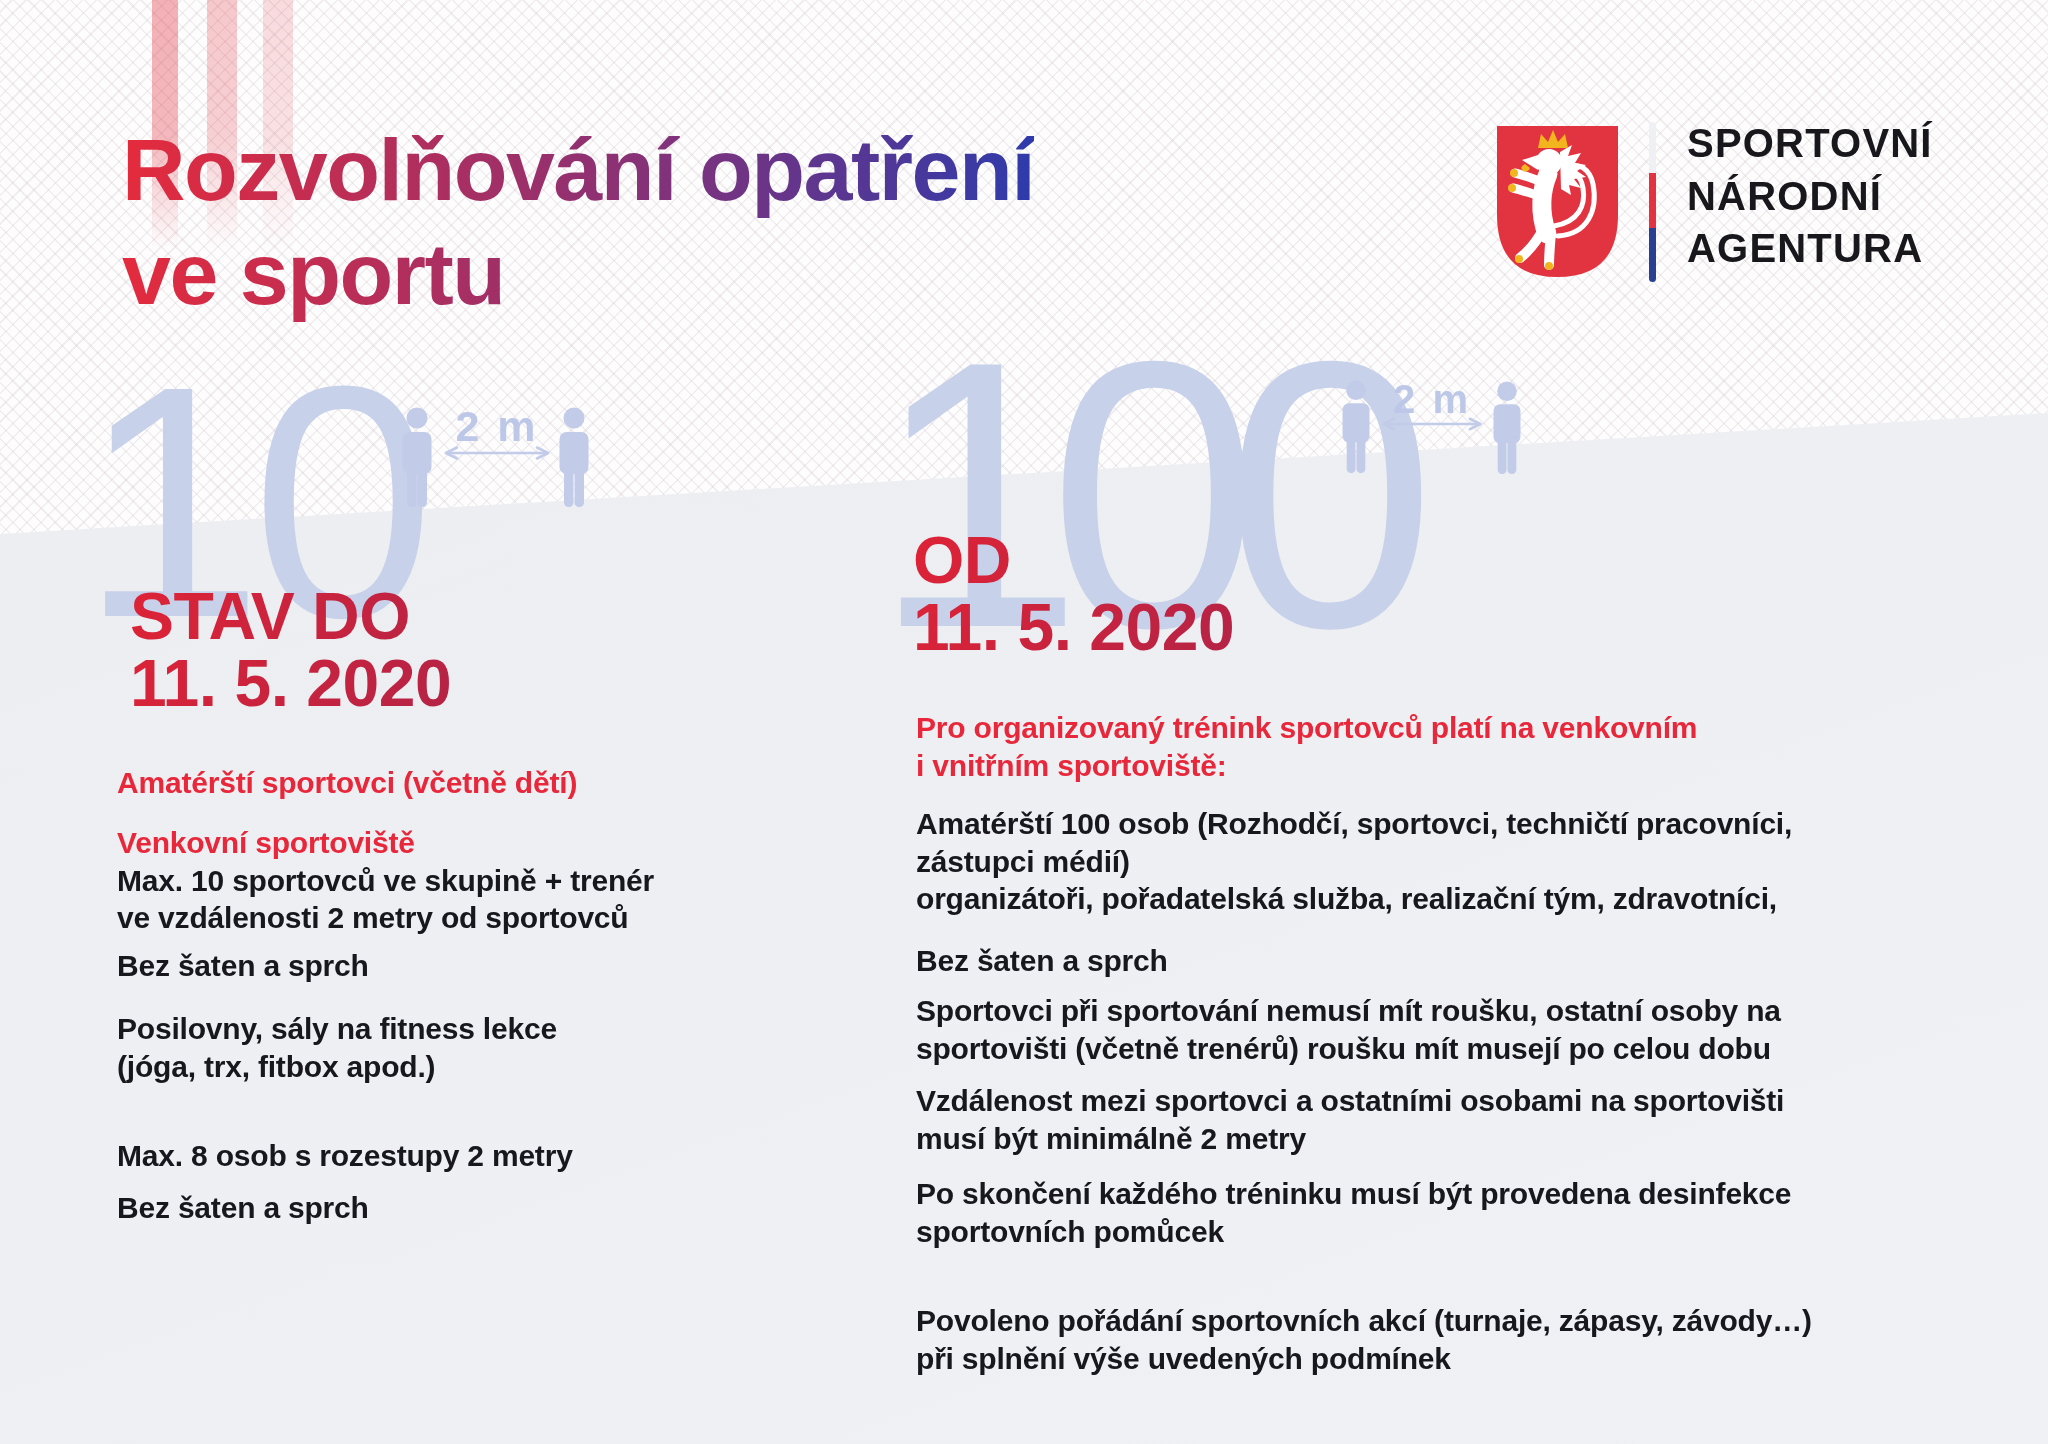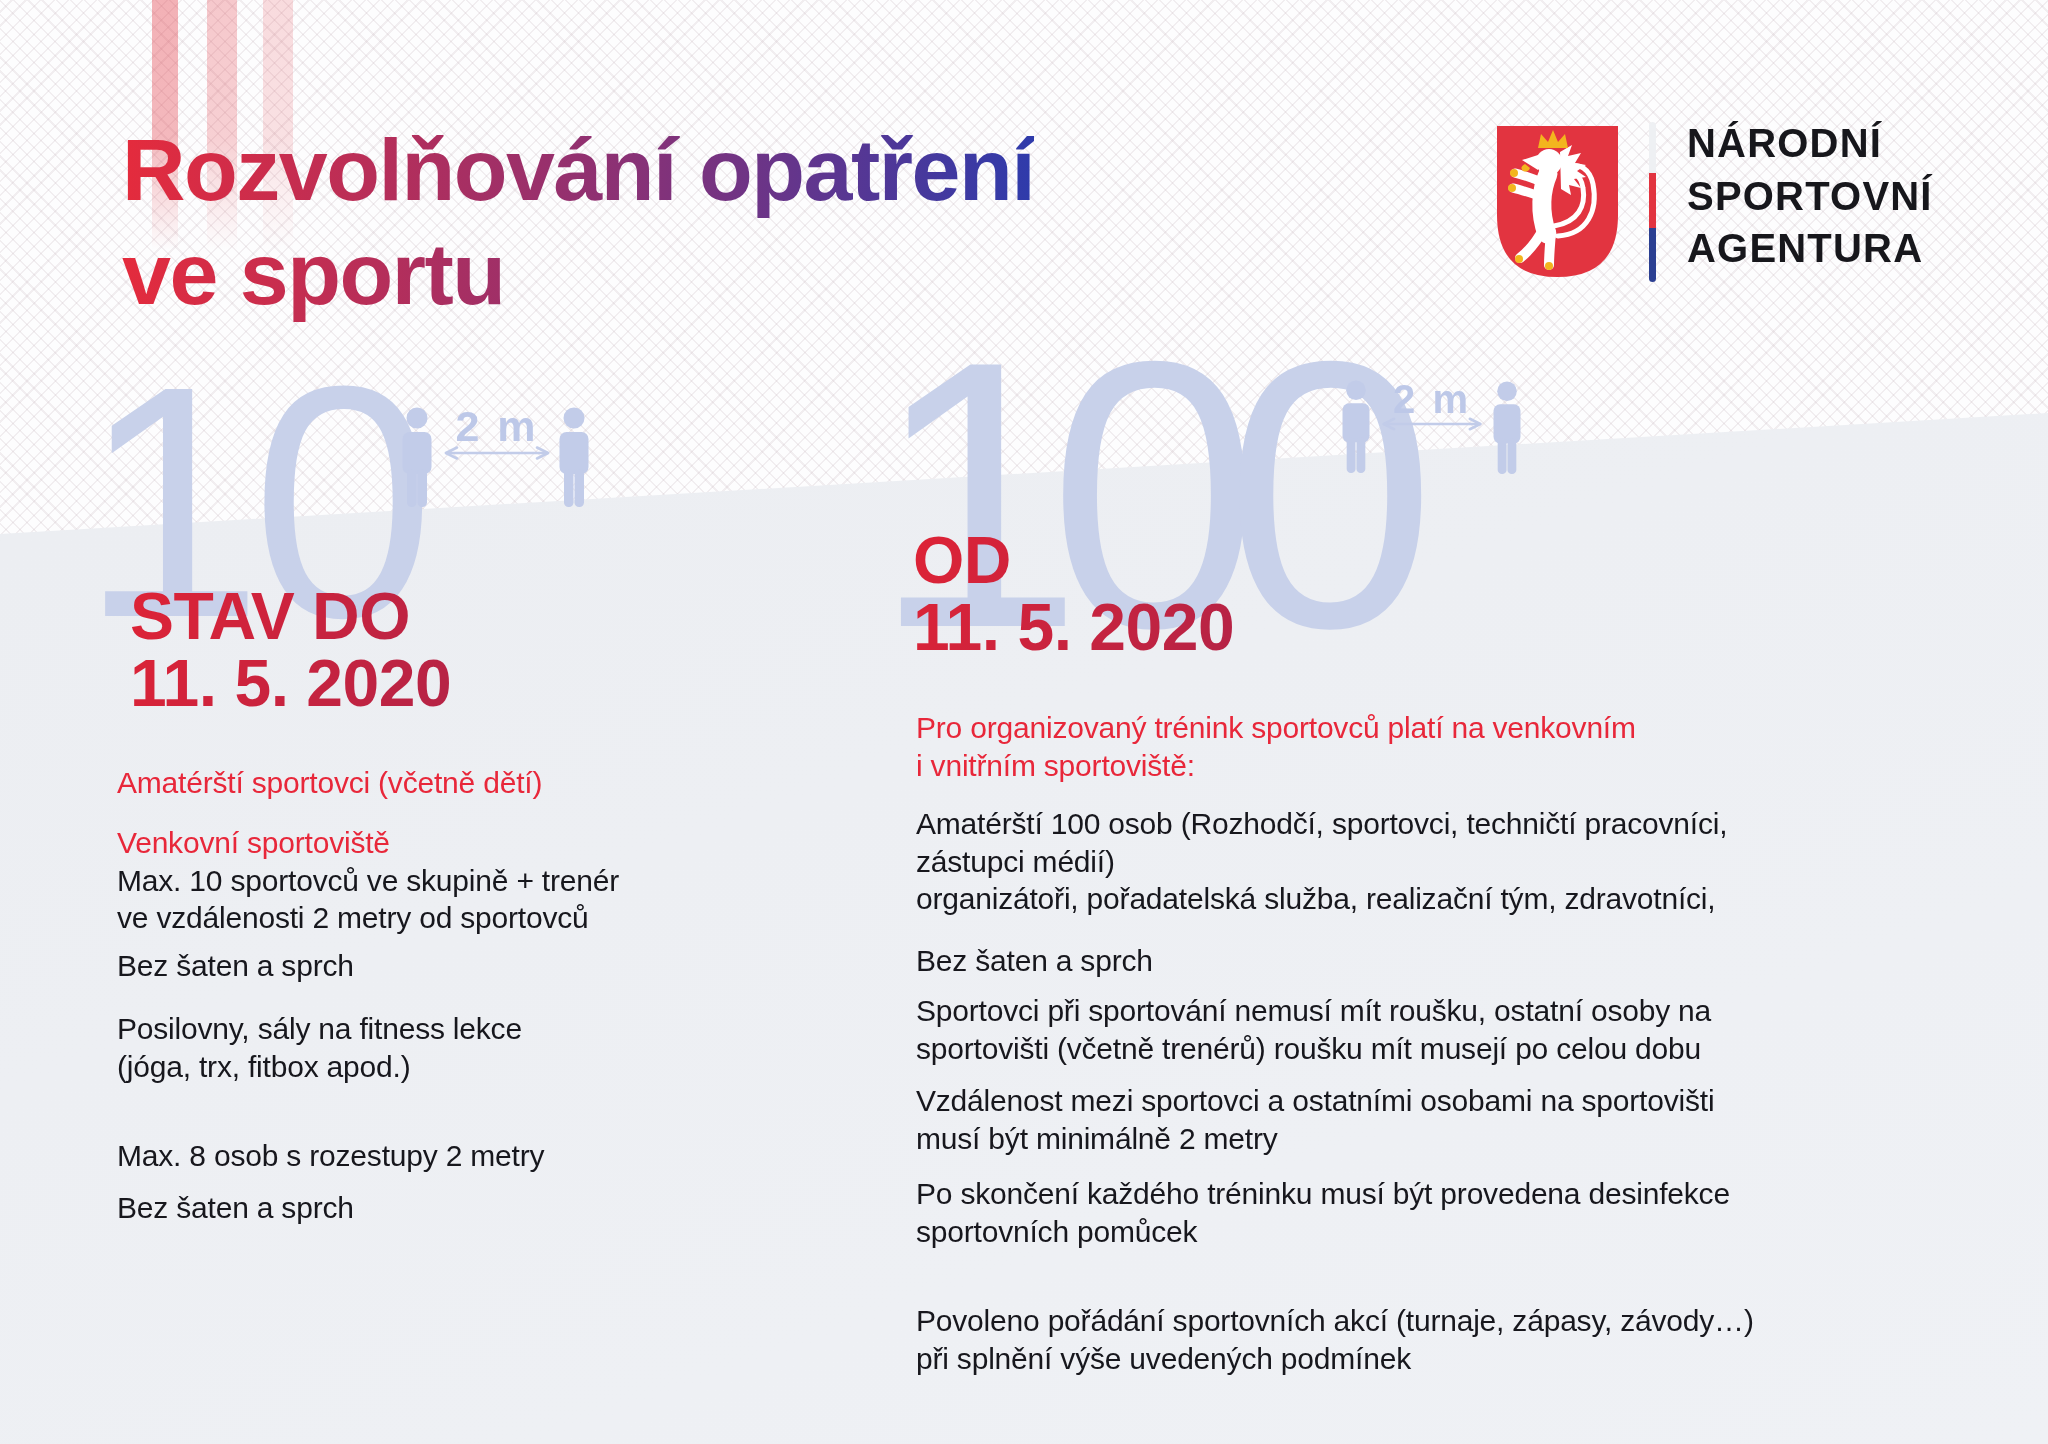--- a/index.html
+++ b/index.html
@@ -23,21 +23,21 @@
   .grad-text{color:#c62c44;white-space:nowrap;}
   @supports (-webkit-background-clip:text){
     .grad-text{-webkit-background-clip:text;background-clip:text;-webkit-text-fill-color:transparent;}
   }
   .title{left:122px;top:118px;z-index:3;font-size:88px;line-height:104px;font-weight:bold;letter-spacing:-1.5px;
     background-image:linear-gradient(92deg,#e52b3c 0%,#8a3175 55%,#2d3bac 100%);}
   .h-date{z-index:3;font-size:66px;line-height:67px;font-weight:bold;letter-spacing:-0.5px;
     background-image:linear-gradient(115deg,#de2336 0%,#b52346 100%);}
   .h-left{left:130px;top:583px;}
   .h-right{left:913px;top:527px;}
-  .p{z-index:3;font-size:30px;line-height:37.5px;font-weight:normal;color:#17171d;letter-spacing:-0.2px;white-space:nowrap;}
+  .p{z-index:3;font-size:30px;line-height:37.5px;font-weight:bold;color:#17171d;letter-spacing:-0.2px;white-space:nowrap;}
   .red{color:#e8273a;}
   .col-l{left:117px;}
   .col-r{left:916px;}
   .logo{z-index:3;}
   .logo-text{left:1687px;top:117px;font-size:40px;line-height:52.5px;font-weight:bold;letter-spacing:1.2px;color:#17171c;white-space:nowrap;}
   .stripe{left:1649px;top:122px;width:7px;height:160px;border-radius:3.5px;
     background:linear-gradient(180deg,#eef0f3 0%,#eef0f3 32%,#e23440 32%,#e23440 66%,#2b3f92 66%,#2b3f92 100%);}
   .dist-group{z-index:3;}
   .dist-label{position:absolute;text-align:center;font-weight:bold;color:#bdc8e8;letter-spacing:3px;white-space:nowrap;}
   .person{position:absolute;}
@@ -80,22 +80,22 @@
       <path d="M33,42 q-6,3 -2,7 q5,2 7,-3 Z" fill="#f3b51e"></path>
       <path d="M46,26 L49,12 L56,20 L61,8 L66,20 L73,12 L76,26 Z" fill="#f3b51e"></path>
       <circle cx="22" cy="51" r="4" fill="#f3b51e"></circle>
       <circle cx="20" cy="66" r="4" fill="#f3b51e"></circle>
       <circle cx="27" cy="137" r="4" fill="#f3b51e"></circle>
       <circle cx="57" cy="144" r="4" fill="#f3b51e"></circle>
     </svg>
   </div>
   <div class="abs stripe"></div>
   <div class="abs logo-text">
+    <div>SPORTOVNÍ</div>
     <div>NÁRODNÍ</div>
-    <div>SPORTOVNÍ</div>
     <div>AGENTURA</div>
   </div>
 
   <div class="abs dist-group" style="left:400px;top:402px;width:194px;height:106px;">
     <div class="person" style="left:0;top:5px;">
       <svg width="34" height="101" viewBox="0 0 34 101" fill="#c2cce9">
         <circle cx="17" cy="11" r="10.5"></circle>
           <rect x="2.5" y="25" width="29" height="42" rx="7"></rect>
         <rect x="7" y="62" width="9.5" height="38" rx="4.5"></rect>
           <rect x="17.5" y="62" width="9.5" height="38" rx="4.5"></rect>

